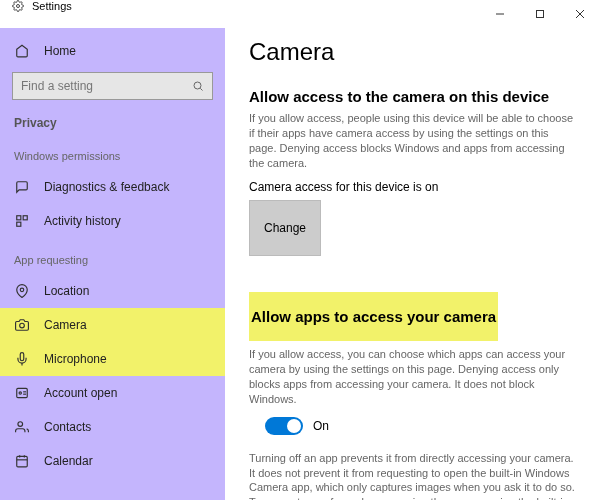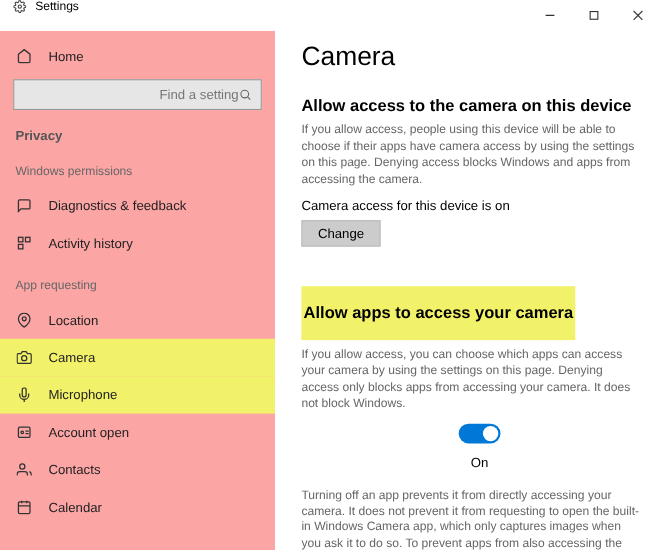--- a/index.html
+++ b/index.html
@@ -20,22 +20,22 @@
     align-items: flex-start;
     padding: 0 0 0 12px;
     font-size: 11px;
     border-bottom: 1px solid transparent;
   }
   .titlebar .gear { margin-right: 8px; color:#444; }
   .titlebar .spacer { flex: 1; }
   .winctl { width: 40px; height: 28px; display:flex; align-items:center; justify-content:center; color:#333; font-size:12px; }
   .content { flex: 1; display: flex; overflow: hidden; }
   .sidebar {
-    width: 250px;
-    background: #fca5a5;
+    width: 225px;
+    background: #c4b5fd;
     padding: 6px 0 0 0;
     overflow-y: auto;
   }
   .side-row {
     height: 34px;
     display: flex;
     align-items: center;
     padding: 0 14px;
     font-size: 12px;
     color: #222;
@@ -47,42 +47,42 @@
     margin: 4px 12px 8px 12px;
     height: 28px;
     border: 1px solid #999;
     background: #e6e6e6;
     display: flex;
     align-items: center;
     padding: 0 8px;
     font-size: 12px;
     color: #777;
   }
-  .searchbox .ph { flex:1;text-align:right; }
+  .searchbox .ph { flex:1; }
   .section-label { padding: 8px 14px 4px 14px; color:#555; font-size: 12px; font-weight:700; }
   .hl-yellow { background: #f2f26a; }
   .main {
     flex: 1;
     padding: 10px 18px 0 24px;
     overflow-y: auto;
   }
   h1.page-title { font-size: 24px; font-weight: 400; margin-bottom: 14px; }
   h2.sub { font-size: 15px; font-weight: 600; margin: 22px 0 6px 0; }
   h2.sub.hl { background: #f2f26a; display:inline-block; padding: 16px 2px; }
   p.desc { font-size: 11px; color:#666; line-height: 1.35; margin-bottom: 10px; max-width: 330px; }
   .status-line { font-size: 12px; margin: 6px 0 6px 0; }
   .btn {
     display:inline-block;
     background:#ccc;
     border:1px solid #bbb;
-    padding: 4px 14px;
+    padding: 20px 14px;
     font-size: 12px;
     margin-bottom: 14px;
   }
-  .toggle-row { display:flex; align-items:center; gap:10px; margin: 8px 0 16px 16px; flex-direction: column; }
+  .toggle-row { display:flex; align-items:center; gap:10px; margin: 8px 0 16px 16px; }
   .toggle {
     width: 38px; height: 18px; border-radius: 10px;
     background: #0078d7; position: relative;
   }
   .toggle::after {
     content:""; position:absolute; right:2px; top:2px;
     width:14px; height:14px; border-radius:50%; background:#fff;
   }
   .app-row { display:flex; align-items:center; gap:12px; height:30px; font-size:12px; color:#333; border-top:1px solid #eee; }
   .app-row .icon { width:18px; height:18px; display:flex; align-items:center; justify-content:center; }

